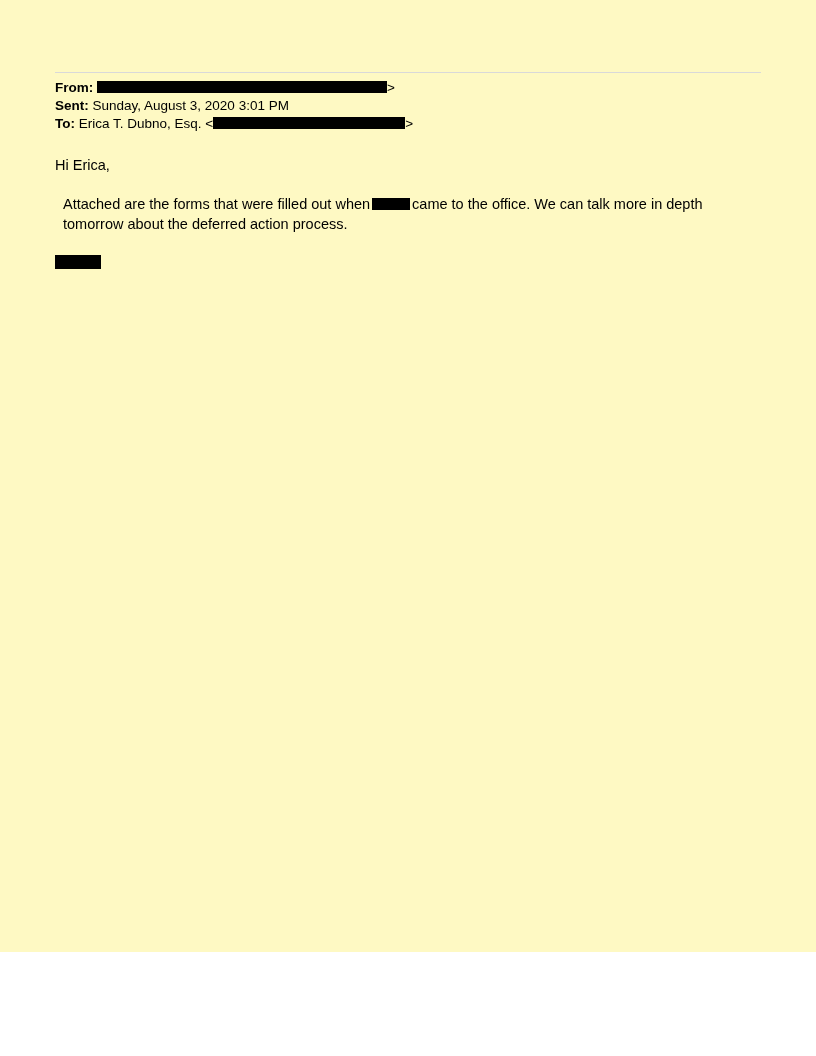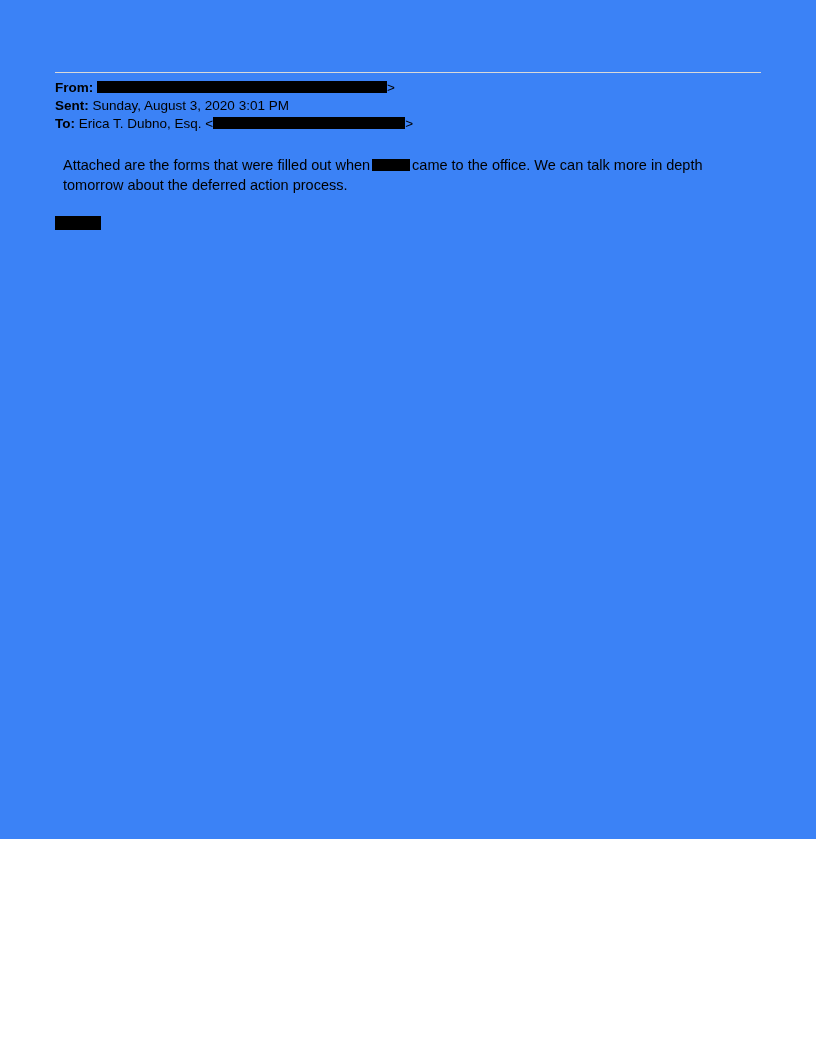--- a/index.html
+++ b/index.html
@@ -3,22 +3,22 @@
 <meta charset="utf-8">
 <style>
   html, body {
     margin: 0;
     padding: 0;
     background: #ffffff;
   }
   .page {
     position: relative;
     width: 816px;
-    height: 839px;
-    background: #3b82f6;
+    height: 952px;
+    background: #fef9c3;
     font-family: "Liberation Sans", sans-serif;
     color: #000000;
     overflow: hidden;
   }
   .content {
     position: absolute;
     left: 55px;
     top: 72px;
     width: 706px;
   }
@@ -92,20 +92,21 @@
       <span class="hdr-line">
         <span class="hdr-label">To:</span>
         <span class="hdr-value">Erica T. Dubno, Esq. &lt;</span><span class="redact redact-to"></span><span class="hdr-value">&gt;</span>
       </span>
 
 
     </div>
 
     <div class="body-block">
 
+      <p class="para-greet">Hi Erica,</p>
 
       <p class="para"><span>Attached are the forms that were filled out when</span><span class="redact redact-inline-name"></span><span>came to the office.  We can talk more in depth tomorrow about the deferred action process.</span></p>
 
       <div class="sig-area">
         <span class="redact redact-sig"></span>
       </div>
 
     </div>
 
   </div>

